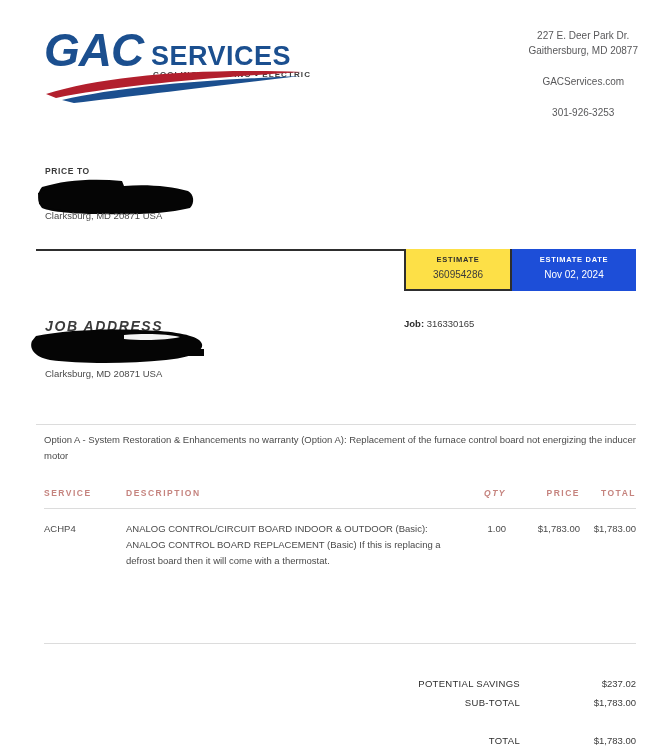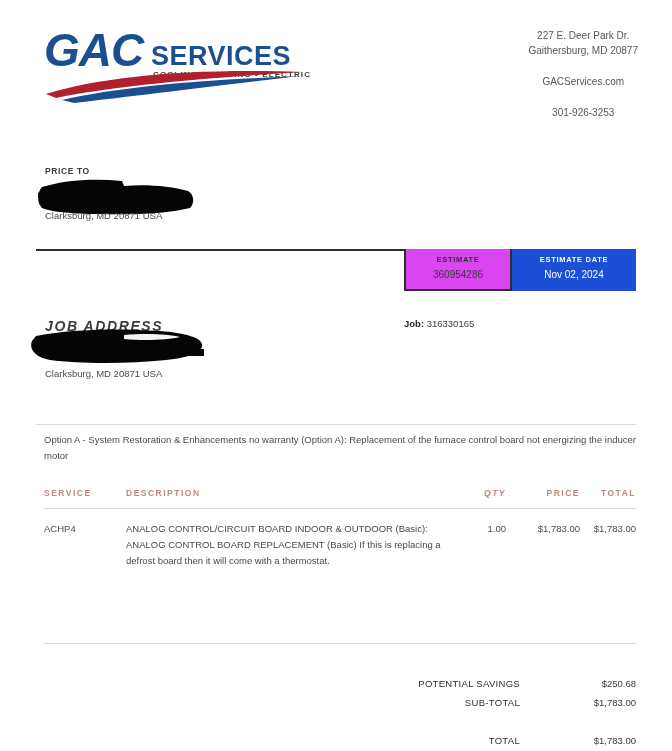--- a/index.html
+++ b/index.html
@@ -91,21 +91,21 @@
     height: 42px;
     display: flex;
   }
   .est-cell {
     box-sizing: border-box;
     text-align: center;
     padding-top: 6px;
   }
   .est-cell-left {
     width: 108px;
-    background: #d946ef;
+    background: #fde047;
     border: 2px solid #2e2e2e;
     border-top: none;
   }
   .est-cell-right {
     width: 124px;
     background: #1d4ed8;
     color: #ffffff;
   }
   .est-cell .est-title {
     font-size: 7.5px;
@@ -350,21 +350,21 @@
     <span class="cell-price">$1,783.00</span>
     <span class="cell-total">$1,783.00</span>
   </div>
 
 
   <div class="rule-light-3"></div>
 
   <div class="totals">
     <div class="total-row">
       <span class="t-label">POTENTIAL SAVINGS</span>
-      <span class="t-value">$250.68</span>
+      <span class="t-value">$237.02</span>
     </div>
     <div class="total-row">
       <span class="t-label">SUB-TOTAL</span>
       <span class="t-value">$1,783.00</span>
     </div>
     <div class="total-row spaced">
       <span class="t-label">TOTAL</span>
       <span class="t-value">$1,783.00</span>
     </div>
   </div>

